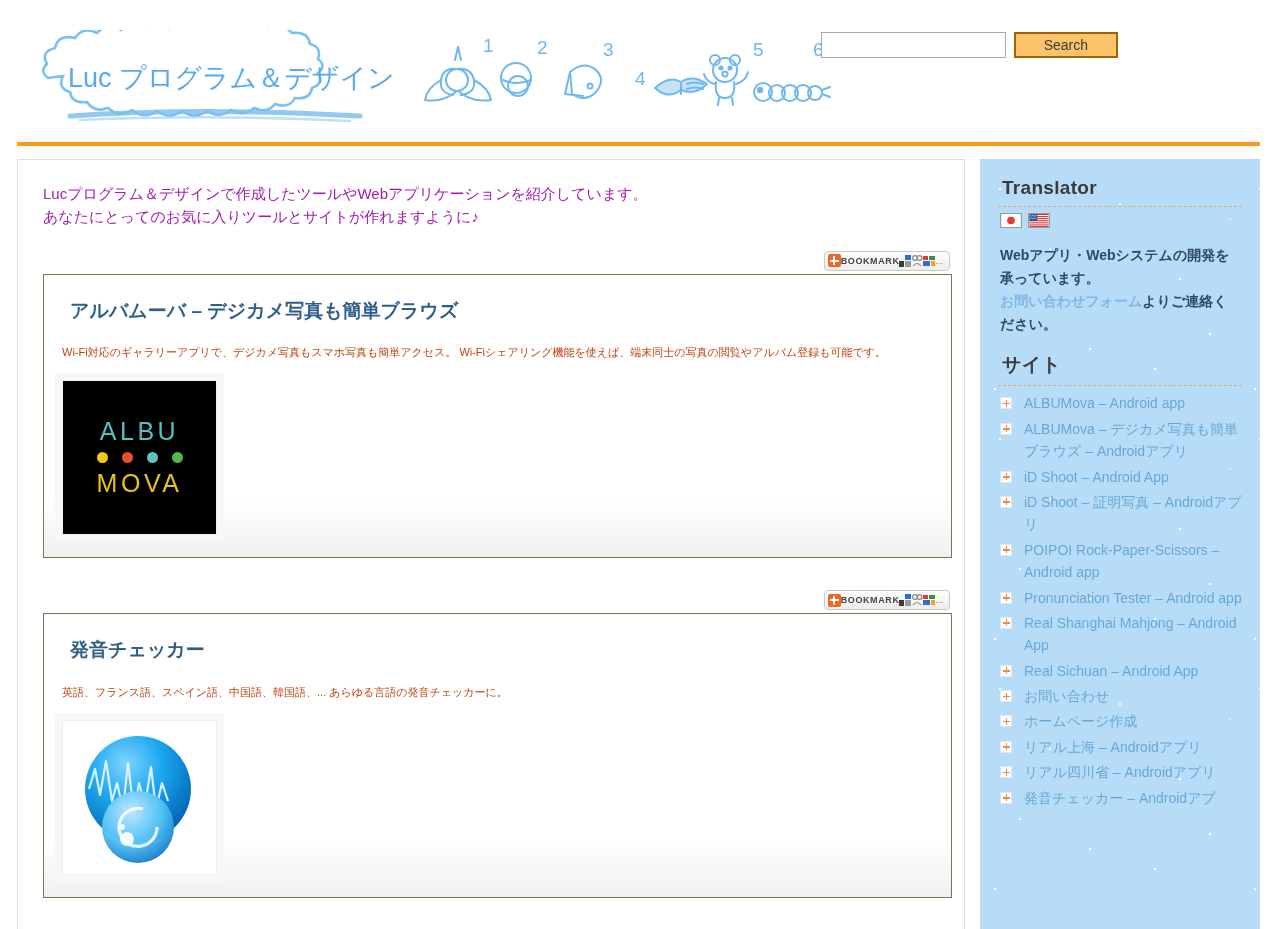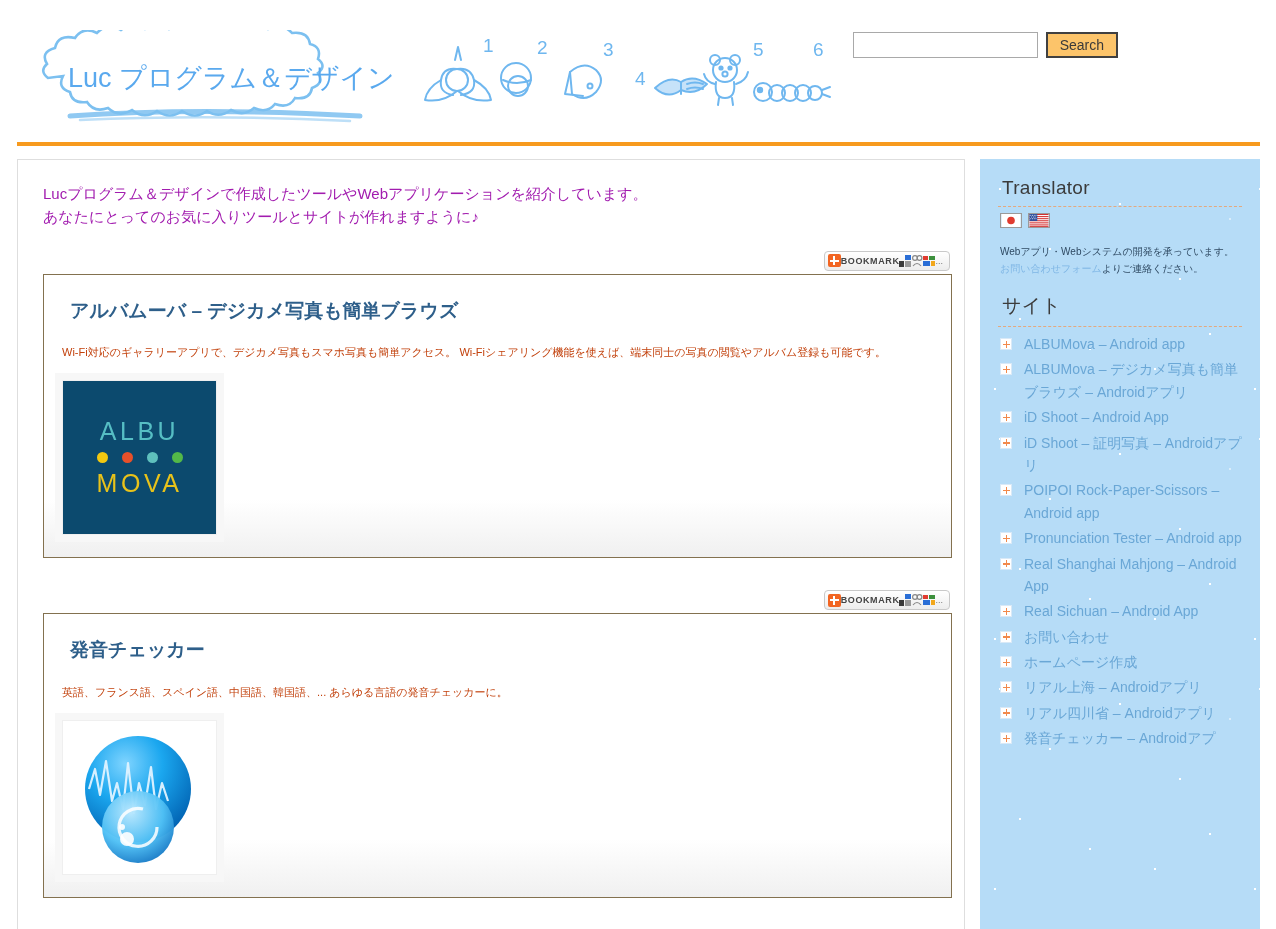--- a/index.html
+++ b/index.html
@@ -49,23 +49,23 @@
     border: 1px solid #a9a9a9;
     background: #fff;
     padding: 2px 4px;
     font-family: "Liberation Sans", sans-serif;
     font-size: 13px;
     color: #222;
     outline: none;
   }
   .search-button {
     height: 26px;
-    padding: 0 12px;
+    padding: 0 28px;
     background: #fcc46a;
-    border: 2px solid #404040;
+    border: 2px solid #a16207;
     color: #3a3a3a;
     font-family: "Liberation Sans", sans-serif;
     font-size: 14px;
     cursor: pointer;
     line-height: 22px;
   }
   .orange-rule {
     position: absolute;
     left: 17px;
     top: 142px;
@@ -185,21 +185,21 @@
     justify-content: center;
     overflow: hidden;
   }
 
   
   .albu-wrap {
     width: 100%; height: 100%;
     display: flex; flex-direction: column;
     align-items: center; justify-content: center;
     gap: 6px;
-    background: #0c4a6e;
+    background: #000000;
   }
   .albu-top, .albu-bot {
     font-size: 25px;
     letter-spacing: 3.5px;
     font-family: "Liberation Sans", sans-serif;
     font-weight: 300;
   }
   .albu-top { color: #56bec4; }
   .albu-bot { color: #e8c21a; }
   .albu-dots { display: flex; gap: 14px; }
@@ -221,35 +221,36 @@
       radial-gradient(1.5px 1.5px at 230px 175px, #fff 50%, transparent 51%),
       radial-gradient(1.8px 1.8px at 15px 230px, #fff 50%, transparent 51%),
       #b6dcf7;
     background-size: 260px 250px;
     padding: 18px 18px 20px 18px;
     color: #2f4a63;
   }
   .widget { margin-bottom: 16px; }
   .widget-title {
     font-size: 19px;
-    font-weight: normal;
+    font-weight: bold;
     color: #3b3b3b;
     margin: 0 0 6px 0;
     padding: 0 0 7px 4px;
     border-bottom: 1px dashed #e4a97e;
     letter-spacing: 0.3px;
   }
   .flags { display: flex; gap: 6px; padding-left: 2px; margin-top: 6px; }
   .flag { width: 22px; height: 15px; display: block; border: 1px solid #9a9a9a; }
   .widget-text {
-    font-size: 10px;
+    font-size: 14px;
     line-height: 1.65;
     color: #2f4a63;
     margin: 4px 0 0 0;
     padding: 0 2px;
+    font-weight: bold;
   }
   .widget-text a { color: #7fb6e5; text-decoration: none; cursor: pointer; }
   .link-list { list-style: none; margin: 4px 0 0 0; padding: 0; }
   .link-list li {
     position: relative;
     padding: 0 0 3px 26px;
     font-size: 14px;
     line-height: 1.6;
   }
   .bullet {

